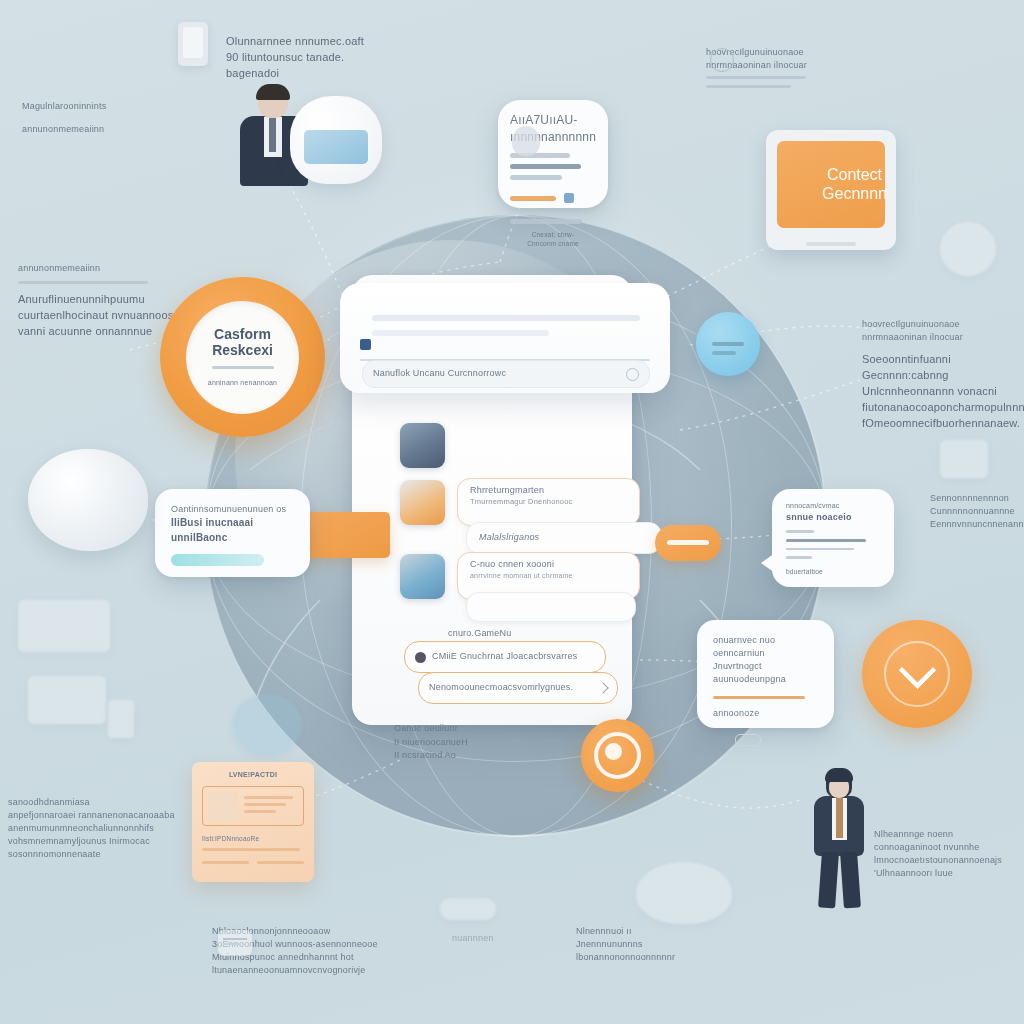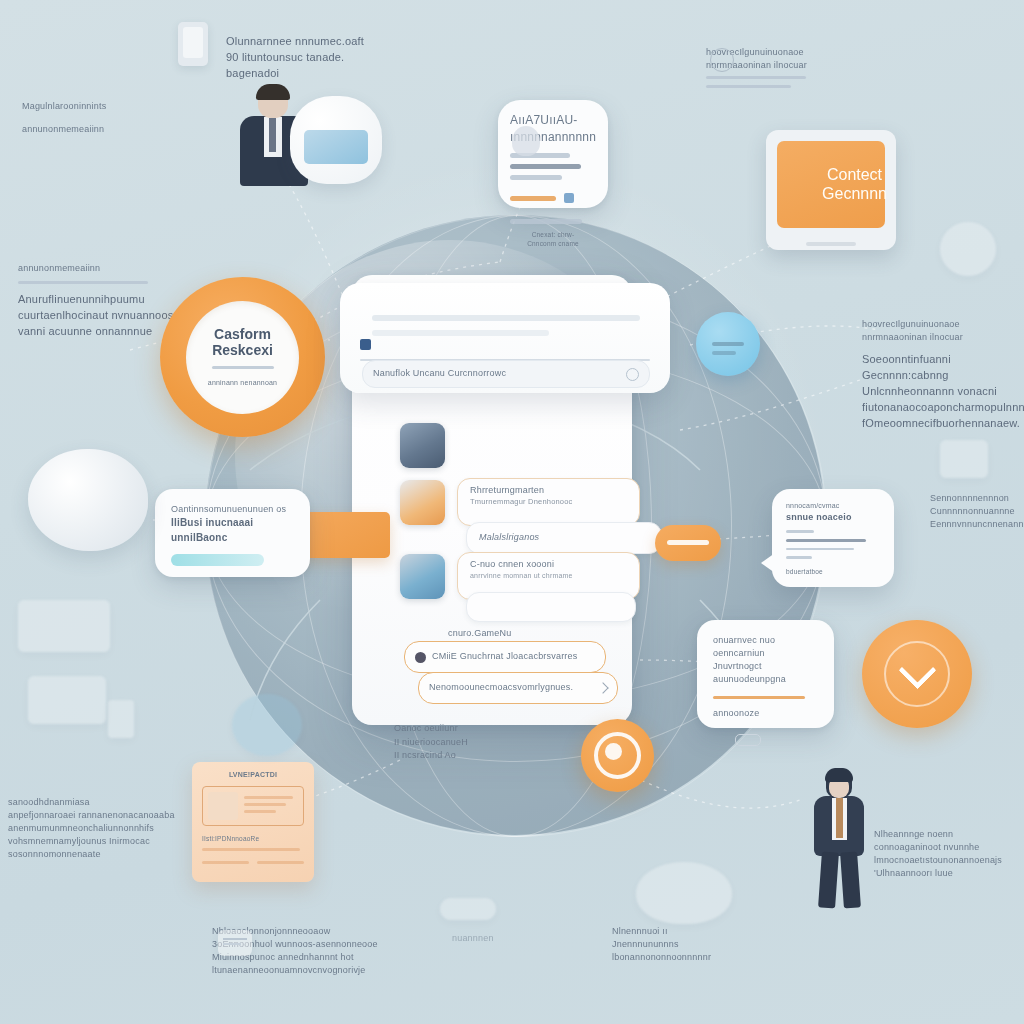--- a/index.html
+++ b/index.html
@@ -537,21 +537,21 @@
     <div class="ptxt sm">Nbloaoclonnonjonnneooaow
 3oEnnoonhuol wunnoos-asennonneooe
 Miuinnospunoc  annednhannnt hot
 ltunaenanneoonuamnovcnvognorivje</div>
   </div>
   <div class="ghost" style="left:218px;top:930px;width:34px;height:26px;">
     <div style="position:absolute;left:5px;top:8px;width:24px;height:2px;background:#b9c6d2;"></div>
     <div style="position:absolute;left:5px;top:13px;width:18px;height:2px;background:#c6d1db;"></div>
   </div>
 
-  <div class="anno" style="left:612px;top:925px;width:130px;">
+  <div class="anno" style="left:576px;top:925px;width:130px;">
     <div class="ptxt sm">Nlnennnuoi  ıı
 Jnennnununnns
 lbonannononnoonnnnnr</div>
   </div>
 
   <div class="anno" style="left:874px;top:828px;width:140px;">
     <div class="ptxt sm">Nlheannnge  noenn
 connoaganinoot  nvunnhe
 lmnocnoaetıstounonannoenajs
 'Ulhnaannoorı luue</div>

